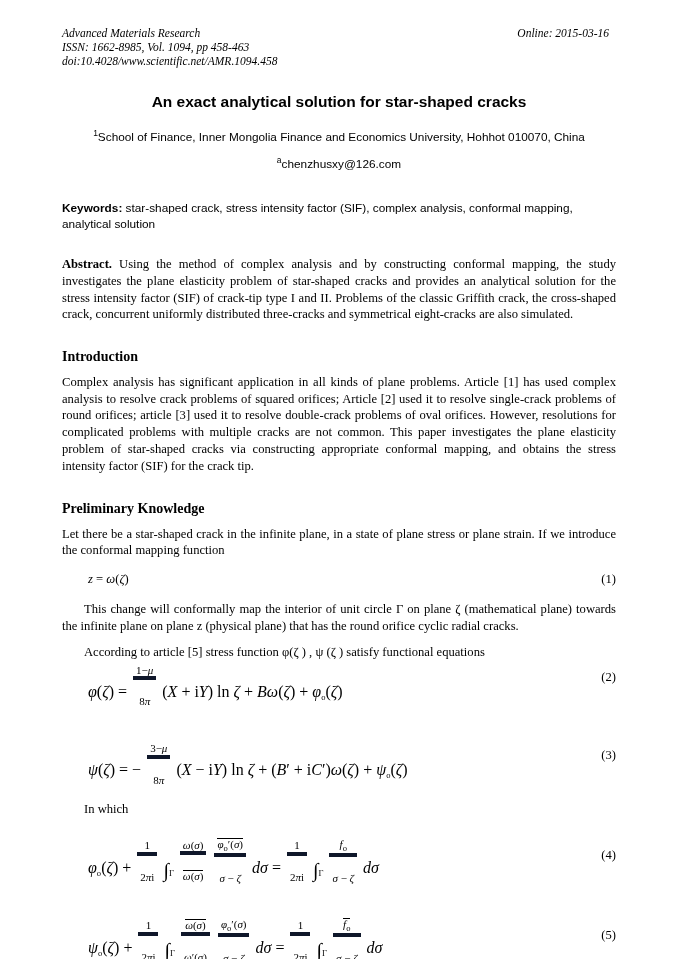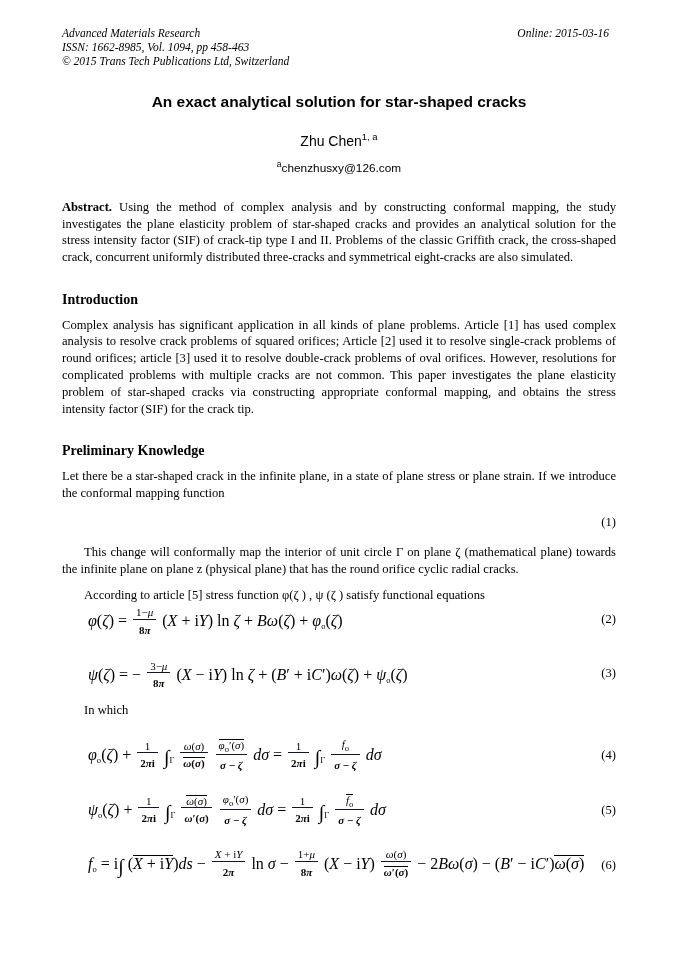--- a/index.html
+++ b/index.html
@@ -122,65 +122,71 @@
   .mi { font-style: italic; }
   .frac {
     display: inline-block;
     vertical-align: middle;
     text-align: center;
     font-size: 11px;
     line-height: 1.12;
     margin: 0 2px;
   }
   .frac .num { display: block; padding: 0 3px; }
-  .frac .den { display: block; border-top: 1px solid #0f172a; padding: 4px 3px; font-weight: bold; }
+  .frac .den { display: block; border-top: 4px solid #0f172a; padding: 15px 3px; }
   .ovl { border-top: 1px solid #000; padding-top: 0px; display: inline-block; line-height: 1.05;}
   .big {
     font-size: 20px;
     vertical-align: -4px;
     line-height: 0.8;
   }
   .sub { font-size: 8.6px; vertical-align: -3px; }
   .tall { font-size: 16px; }
 </style>
 </head>
 <body>
 
 <div class="page">
 
   <div class="header">
     <div class="right">Online: 2015-03-16</div>
     <div class="line">Advanced Materials Research</div>
     <div class="line">ISSN: 1662-8985, Vol. 1094, pp 458-463</div>
-    <div class="line">© 2015 Trans Tech Publications Ltd, Switzerland</div>
+    <div class="line">doi:10.4028/www.scientific.net/AMR.1094.458</div>
   </div>
 
   <div class="title">An exact analytical solution for star-shaped cracks</div>
 
-  <div class="author">
-    <span>Zhu Chen</span><sup>1, a</sup>
-  </div>
-
+
+  <div class="affil">
+    <sup>1</sup><span>School of Finance, Inner Mongolia Finance and Economics University, Hohhot 010070, China</span>
+  </div>
 
   <div class="email">
     <sup>a</sup><span>chenzhusxy@126.com</span>
   </div>
 
+  <div class="keywords">
+    <b>Keywords:</b><span> star-shaped crack, stress intensity factor (SIF), complex analysis, conformal mapping, analytical solution</span>
+  </div>
 
   <div class="abstract">
     <b>Abstract.</b><span> Using the method of complex analysis and by constructing conformal mapping, the study investigates the plane elasticity problem of star-shaped cracks and provides an analytical solution for the stress intensity factor (SIF) of crack-tip type I and II. Problems of the classic Griffith crack, the cross-shaped crack, concurrent uniformly distributed three-cracks and symmetrical eight-cracks are also simulated.</span>
   </div>
 
   <div class="section-head">Introduction</div>
   <p class="body">Complex analysis has significant application in all kinds of plane problems. Article [1] has used complex analysis to resolve crack problems of squared orifices; Article [2] used it to resolve single-crack problems of round orifices; article [3] used it to resolve double-crack problems of oval orifices. However, resolutions for complicated problems with multiple cracks are not common. This paper investigates the plane elasticity problem of star-shaped cracks via constructing appropriate conformal mapping, and obtains the stress intensity factor (SIF) for the crack tip.</p>
 
   <div class="section-head">Preliminary Knowledge</div>
   <p class="body">Let there be a star-shaped crack in the infinite plane, in a state of plane stress or plane strain. If we introduce the conformal mapping function</p>
 
   <div class="eq-row">
+    <div class="eq-body">
+      <span class="mi">z</span> = <span class="mi">ω</span>(<span class="mi">ζ</span>)
+    </div>
     <div class="eq-num">(1)</div>
   </div>
 
   <p class="body indent">This change will conformally map  the interior of unit circle Γ on plane ζ  (mathematical plane) towards the infinite plane on plane z  (physical plane) that has the round orifice cyclic radial cracks.</p>
   <p class="body indent">According to article [5] stress function φ(ζ ) , ψ (ζ )  satisfy functional equations</p>
 
   <div class="eq-row" style="margin-top:3px">
     <div class="eq-body tall">
       <span class="mi">φ</span>(<span class="mi">ζ</span>) =
       <span class="frac"><span class="num">1−<span class="mi">μ</span></span><span class="den">8<span class="mi">π</span></span></span>
@@ -191,21 +197,21 @@
 
   <div class="eq-row" style="margin-top:20px">
     <div class="eq-body tall">
       <span class="mi">ψ</span>(<span class="mi">ζ</span>) = −
       <span class="frac"><span class="num">3−<span class="mi">μ</span></span><span class="den">8<span class="mi">π</span></span></span>
       (<span class="mi">X</span> − i<span class="mi">Y</span>) ln <span class="mi">ζ</span> + (<span class="mi">B</span>′ + i<span class="mi">C</span>′)<span class="mi">ω</span>(<span class="mi">ζ</span>) + <span class="mi">ψ</span><span class="sub">o</span>(<span class="mi">ζ</span>)
     </div>
     <div class="eq-num" style="top:6px">(3)</div>
   </div>
 
-  <p class="body indent" style="margin-top:8px">In which</p>
+  <p class="body indent" style="margin-top:0">In which</p>
 
   <div class="eq-row" style="margin-top:20px">
     <div class="eq-body tall">
       <span class="mi">φ</span><span class="sub">o</span>(<span class="mi">ζ</span>) +
       <span class="frac"><span class="num">1</span><span class="den">2<span class="mi">π</span>i</span></span>
       <span class="big">∫</span><span class="sub">Γ</span>
       <span class="frac"><span class="num"><span class="mi">ω</span>(<span class="mi">σ</span>)</span><span class="den"><span class="ovl"><span class="mi">ω</span>(<span class="mi">σ</span>)</span></span></span>
       <span class="frac"><span class="num"><span class="ovl"><span class="mi">φ</span><span class="sub">o</span>′(<span class="mi">σ</span>)</span></span><span class="den"><span class="mi">σ</span> − <span class="mi">ζ</span></span></span>
       <span class="mi">d</span><span class="mi">σ</span> =
       <span class="frac"><span class="num">1</span><span class="den">2<span class="mi">π</span>i</span></span>

